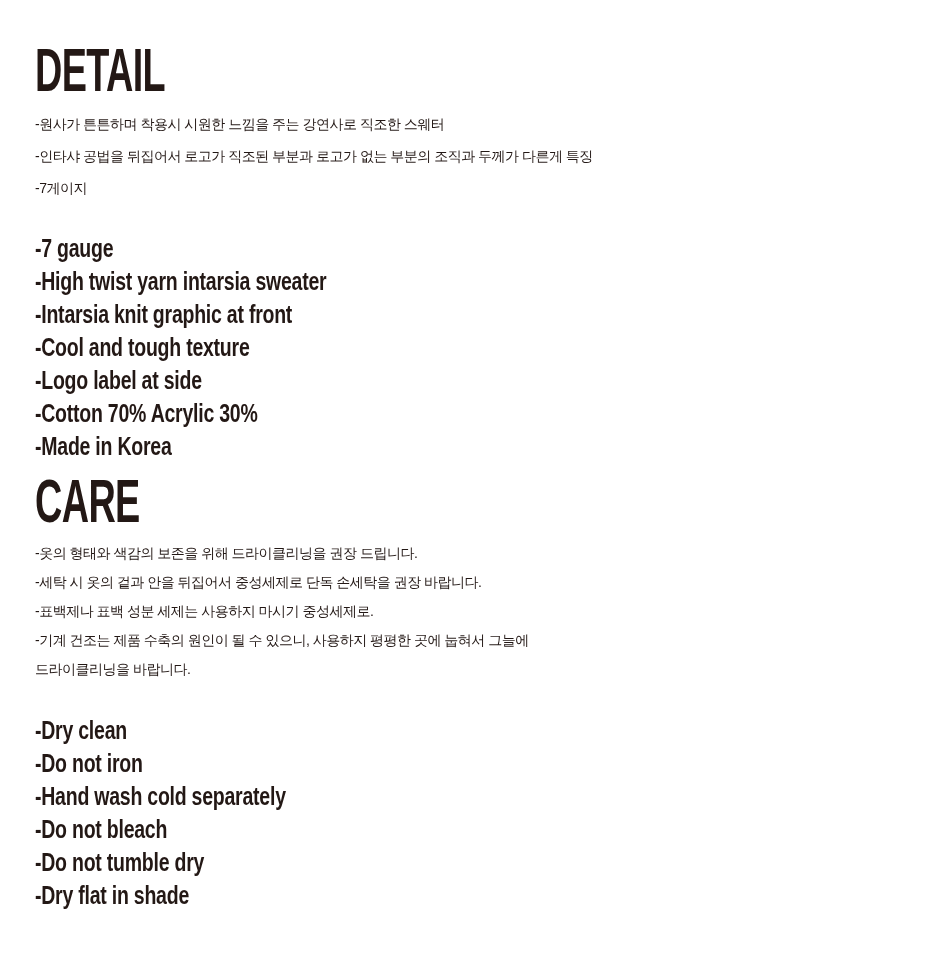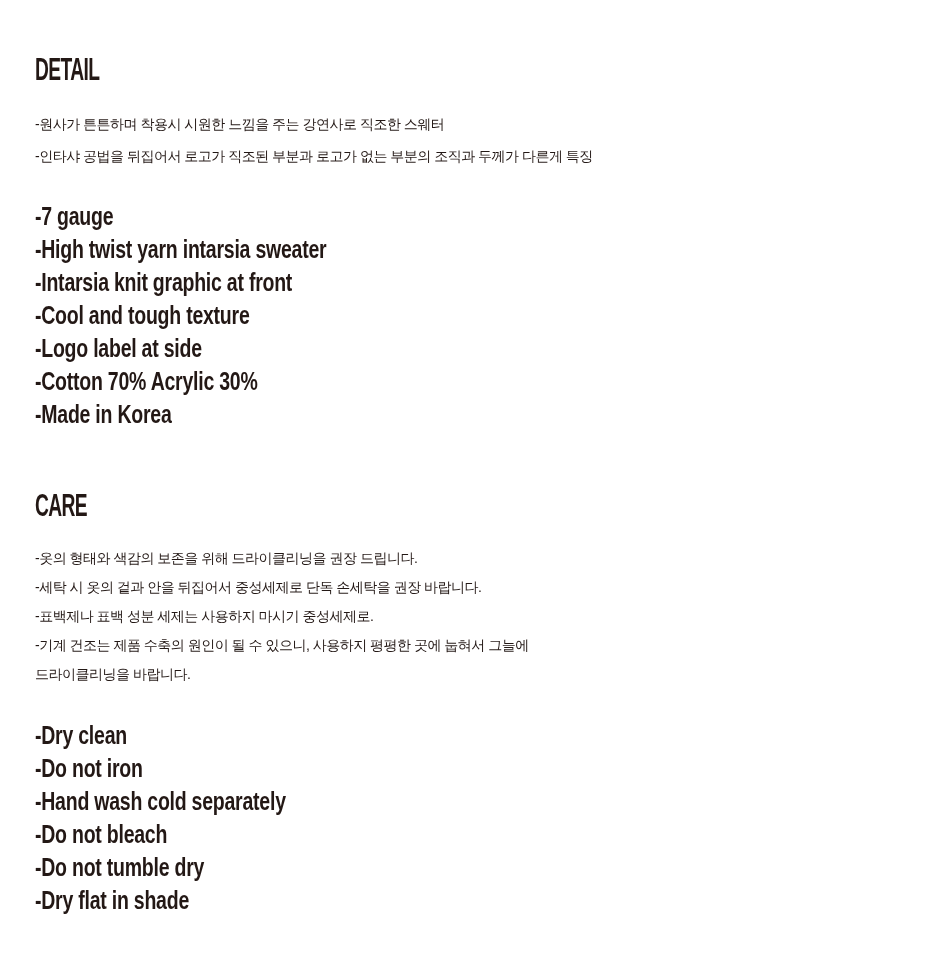--- a/index.html
+++ b/index.html
@@ -15,21 +15,21 @@
     color: #231815;
   }
   .page {
     box-sizing: border-box;
     width: 950px;
     height: 980px;
     padding: 52px 20px 0 35px;
   }
   .heading {
     margin: 0;
-    font-size: 31px;
+    font-size: 61px;
     font-weight: 700;
     line-height: 36px;
     letter-spacing: -1px;
   }
   .heading-inner {
     display: inline-block;
     transform: scaleX(0.62);
     transform-origin: 0 50%;
     white-space: nowrap;
   }
@@ -55,38 +55,39 @@
     transform-origin: 0 0;
     white-space: nowrap;
   }
   .en-detail {
     margin-top: 28px;
   }
   .en-care {
     margin-top: 30px;
   }
   .care-heading {
-    margin-top: 57px;
+    margin-top: 20px;
     text-decoration: underline;
   }
   .line {
     white-space: nowrap;
   }
 </style>
 </head>
 <body>
 
 <div class="page">
 
   <section>
     <h1 class="heading"><span class="heading-inner">DETAIL</span></h1>
 
     <div class="ko-block ko-detail">
       <div class="line">-원사가 튼튼하며 착용시 시원한 느낌을 주는 강연사로 직조한 스웨터</div>
       <div class="line">-인타샤 공법을 뒤집어서 로고가 직조된 부분과 로고가 없는 부분의 조직과 두께가 다른게 특징</div>
+      <div class="line">-7게이지</div>
     </div>
 
     <div class="en-block en-detail">
       <div class="line">-7 gauge</div>
       <div class="line">-High twist yarn intarsia sweater</div>
       <div class="line">-Intarsia knit graphic at front</div>
       <div class="line">-Cool and tough texture</div>
       <div class="line">-Logo label at side</div>
       <div class="line">-Cotton 70% Acrylic 30%</div>
       <div class="line">-Made in Korea</div>

